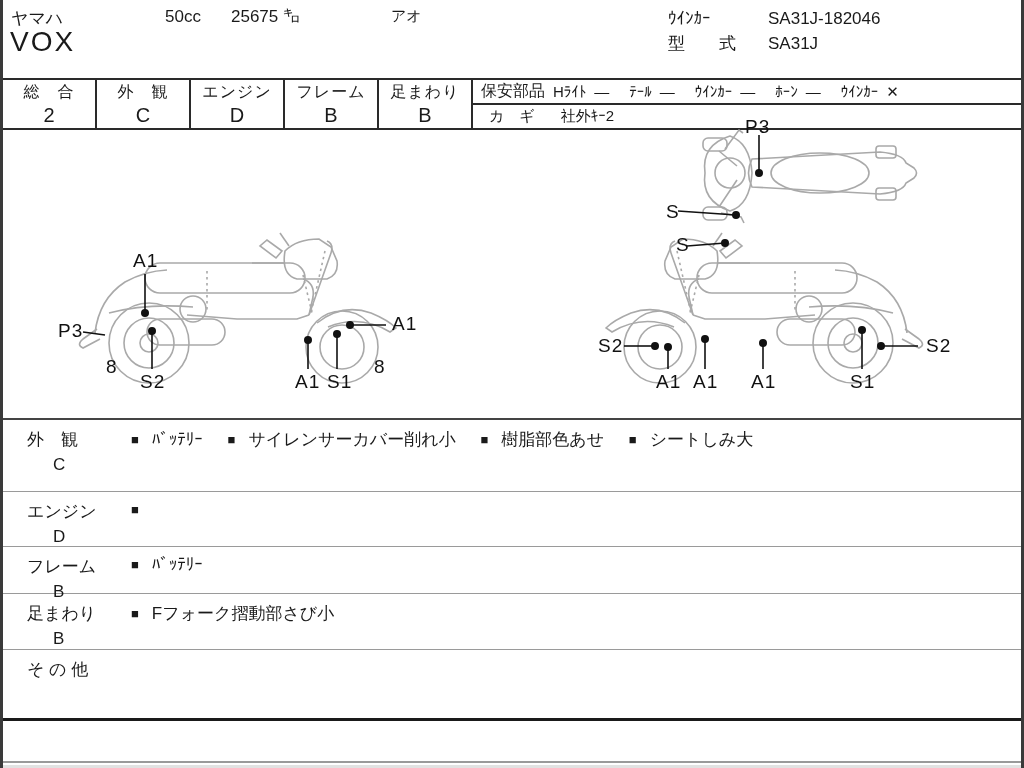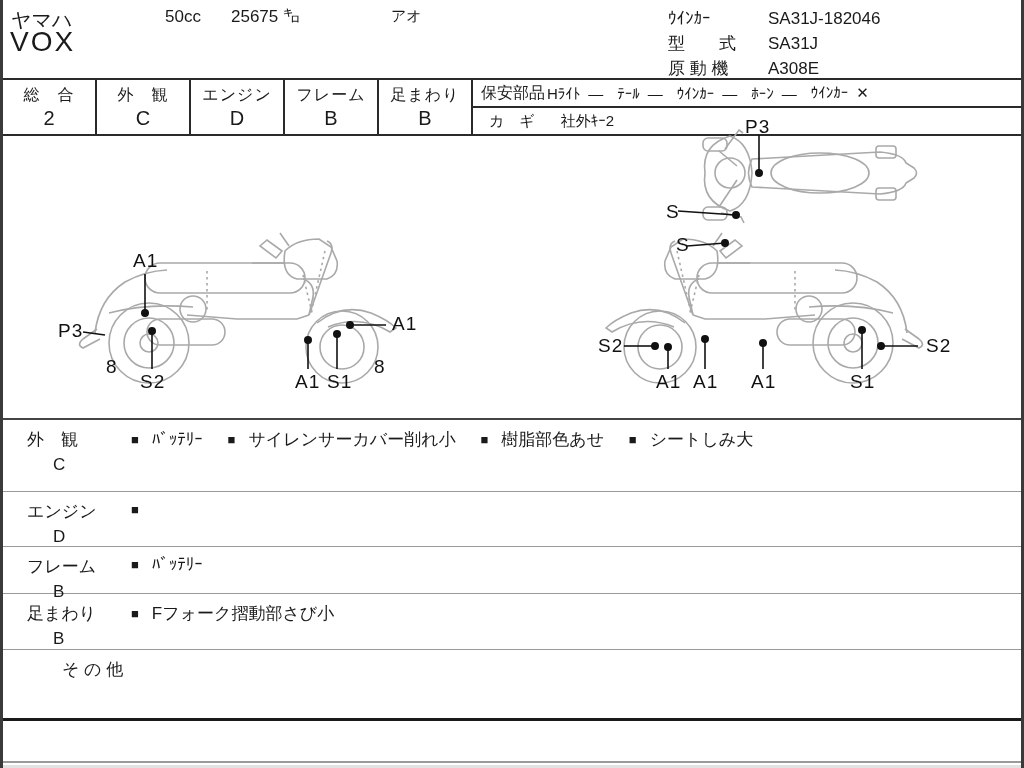--- a/index.html
+++ b/index.html
@@ -4,58 +4,58 @@
 <style>
   * { margin:0; padding:0; box-sizing:border-box; }
   html,body { width:1024px; height:768px; background:#dcdcdc; }
   body { font-family:"Liberation Sans","DejaVu Sans",sans-serif; color:#1a1a1a; }
   .sheet {
     position:relative; width:1024px; height:768px; background:#ffffff;
     border-left:3px solid #3a3a3a; border-right:3px solid #3a3a3a; overflow:hidden;
   }
   
   .hdr { position:absolute; top:0; left:0; right:0; height:78px; }
-  .hdr-maker   { position:absolute; left:8px;   top:7px;  font-size:20px; }
+  .hdr-maker   { position:absolute; left:8px;   top:7px;  font-size:17px; }
   .hdr-cc      { position:absolute; left:122px; top:7px;  font-size:17px;margin-left:40px; }
   .hdr-mileage { position:absolute; left:228px; top:7px;  font-size:17px; }
   .hdr-color   { position:absolute; left:388px; top:7px;  font-size:15px; }
   .hdr-model   { position:absolute; left:7px;   top:26px; font-size:28px; letter-spacing:2px; }
   .hdr-r { position:absolute; left:665px; top:6px; font-size:17px; line-height:25px; }
   .hdr-r .lbl { display:inline-block; width:100px; }
   
   .grades {
-    position:absolute; top:78px; left:0; right:0; height:58px;
+    position:absolute; top:78px; left:0; right:0; height:52px;
     border-top:2px solid #2a2a2a; border-bottom:2px solid #2a2a2a;
     display:flex;
   }
   .gcell {
     width:94px; border-right:2px solid #2a2a2a; text-align:center;
     display:flex; flex-direction:column; justify-content:center;
   }
   .gcell .glabel { font-size:16px; letter-spacing:1px; }
   .gcell .gvalue { font-size:20px; margin-top:1px; }
   .safety { flex:1; display:flex; flex-direction:column; font-size:15px; }
   .safety-top {
-    flex:1; display:flex; align-items:center; padding-left:8px;
+    flex:1; display:flex; align-items:center; gap:6px; padding-left:8px;
     border-bottom:2px solid #2a2a2a; white-space:nowrap;
   }
   .safety-top .stitle { font-size:16px; margin-right:2px; }
   .sitem { display:inline-flex; gap:8px; margin-right:14px; }
   .safety-bottom { flex:1; display:flex; align-items:center; gap:26px; padding-left:16px; }
   
   .diagram { position:absolute; top:114px; left:0; right:0; height:287px; }
   .diagram svg { position:absolute; left:-3px; top:0; width:1024px; height:287px; }
   .dlabel {
     position:absolute; font-size:19px; color:#111; letter-spacing:1px;
     transform:translate(-3px,-131px);
   }
   
   .comments { position:absolute; top:418px; left:0; right:0; border-top:2px solid #444; }
   .crow { position:relative; display:flex; border-bottom:1px solid #9a9a9a; }
-  .crow:last-child { border-bottom:none;padding-left:35px; }
+  .crow:last-child { border-bottom:none; }
   .clabelcol { width:128px; padding:8px 0 0 24px; font-size:17px; }
   .cgrade { margin-top:4px; margin-left:26px; font-size:17px; }
   .citems { flex:1; padding-top:8px; font-size:17px; }
   .citem { display:inline-flex; align-items:baseline; margin-right:20px; white-space:nowrap; }
   .bullet { font-size:13px; margin-right:13px; position:relative; top:-1px; }
   .row-gaikan   { height:72px; }
   .row-engine   { height:55px; }
   .row-frame    { height:47px; }
   .row-ashi     { height:56px; }
   .row-sonota   { height:72px; }
@@ -74,23 +74,20 @@
     <span class="hdr-cc">50cc</span>
     <span class="hdr-mileage">25675 ㌔</span>
     <span class="hdr-color">アオ</span>
     <div class="hdr-model">VOX</div>
     <div class="hdr-r">
       <div>
         <span class="lbl">ｳｲﾝｶｰ</span><span>SA31J-182046</span>
       </div>
       <div>
         <span class="lbl">型　　式</span><span>SA31J</span>
-      </div>
-      <div>
-        <span class="lbl">原 動 機</span><span>A308E</span>
       </div>
     </div>
   </div>
 
   <div class="grades">
     <div class="gcell">
       <div class="glabel">総　合</div>
       <div class="gvalue">2</div>
     </div>
     <div class="gcell">

